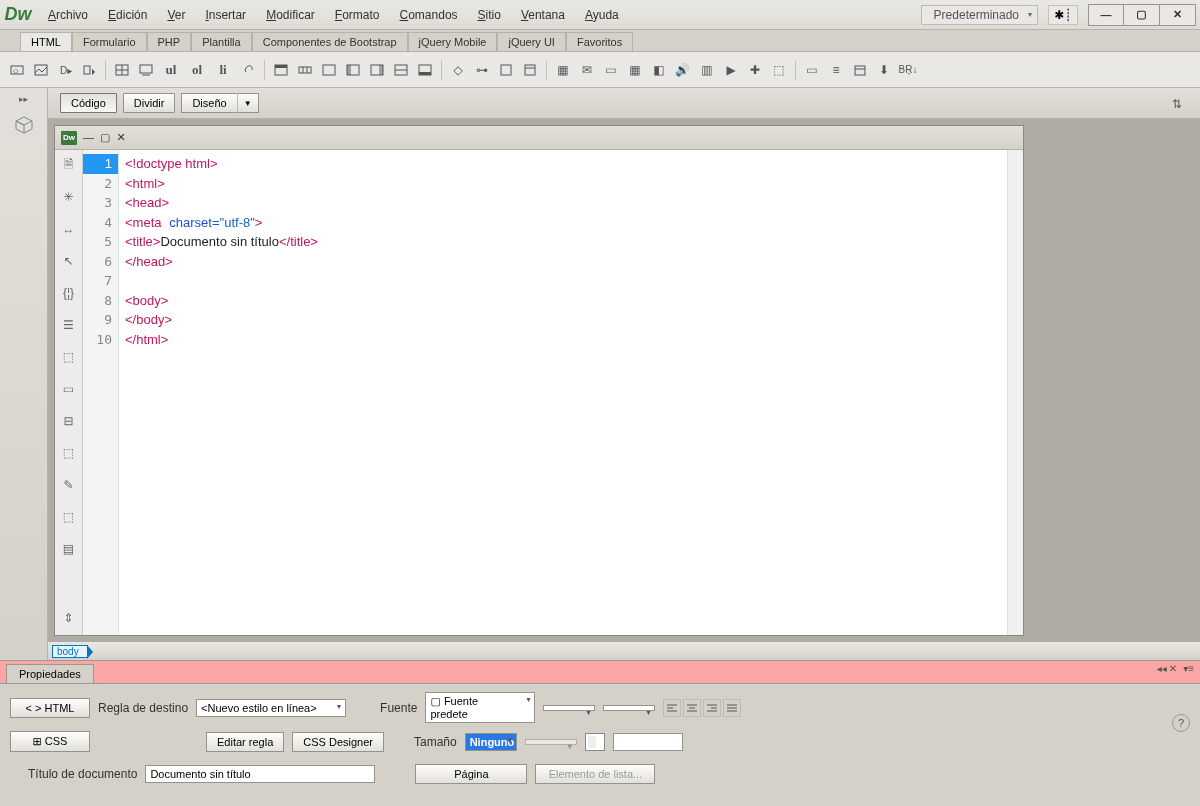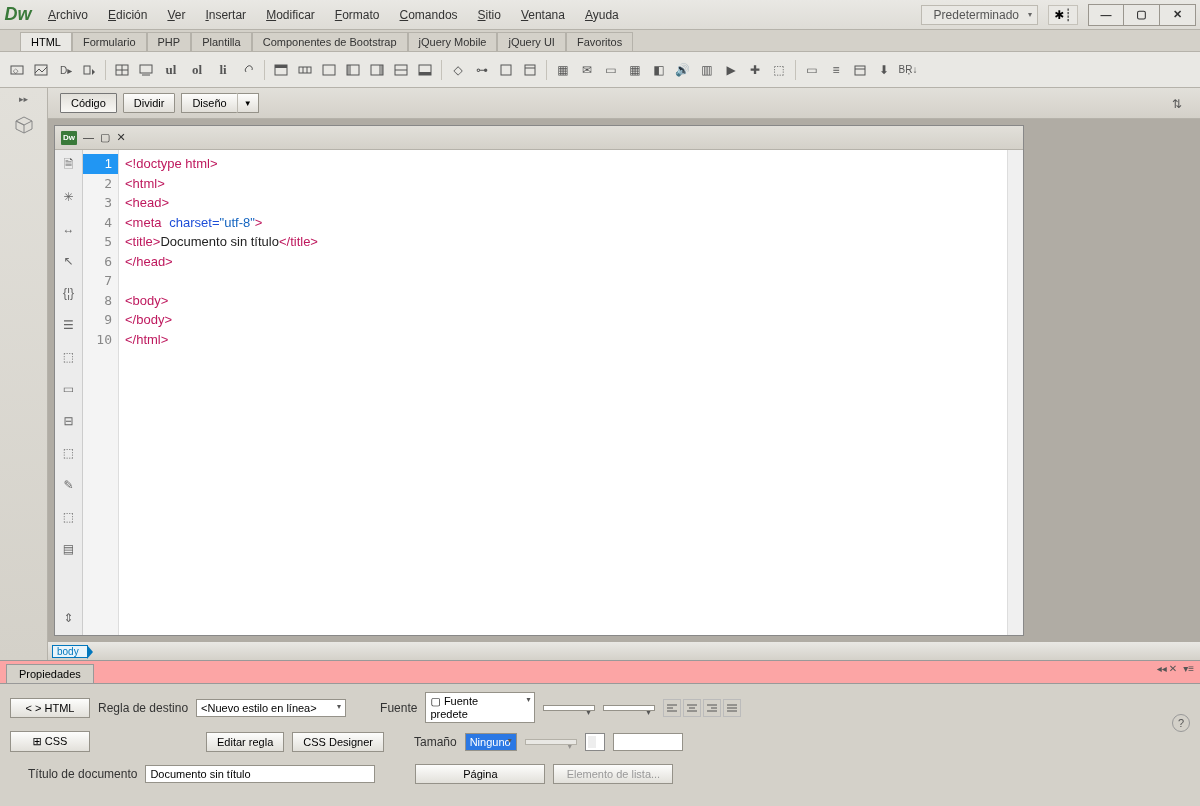--- a/index.html
+++ b/index.html
@@ -74,21 +74,21 @@
 .props-tab-icons { position: absolute; right: 6px; top: 2px; display: flex; gap: 2px; color: #555; font-size: 10px; }
 .props-body { flex: 1; background: #d4d1c9; border-top: 1px solid #999; padding: 8px 10px; display: flex; flex-direction: column; gap: 8px; }
 .props-row { display: flex; align-items: center; gap: 8px; }
 .pbtn { padding: 3px 10px; border: 1px solid #959289; background: linear-gradient(#fdfdfc, #e2e0da); font-size: 11px; }
 .pbtn.tog { width: 80px; text-align: center; }
 .plabel { font-size: 12px; color: #333; }
 .psel { border: 1px solid #959289; background: #fff; font-size: 11px; padding: 2px 18px 2px 4px; position: relative; }
 .psel::after { content: "▾"; position: absolute; right: 4px; top: 2px; font-size: 8px; color: #555; }
 .psel.wide { width: 150px; }
 .psel.med { width: 110px; }
-.psel.sm { width: 52px; }
+.psel.sm { width: 52px; font-weight: bold; }
 .psel.tiny { width: 52px; }
 .psel.blue { background: #2b78e4; color: #fff; }
 .pinput { border: 1px solid #959289; background: #fff; font-size: 11px; padding: 2px 4px; }
 .align-grp { display: flex; gap: 2px; }
 .align-grp .a { width: 18px; height: 18px; border: 1px solid #bbb; display: flex; align-items: center; justify-content: center; }
 .help-q { position: absolute; right: 10px; top: 30px; width: 18px; height: 18px; border: 1px solid #999; border-radius: 50%; display: flex; align-items: center; justify-content: center; font-size: 11px; color: #555; }
 .colorbox { width: 20px; height: 18px; border: 1px solid #888; background: #fff; position: relative; }
 .colorbox::after { content: ""; position: absolute; left: 2px; right: 8px; top: 2px; bottom: 2px; background: #eee; }
 </style>
 </head>
@@ -388,17 +388,17 @@
       <div class="psel sm blue">Ninguno</div>
       <div class="psel sm" style="opacity:0.5"></div>
       <div class="colorbox"></div>
       <input class="pinput" style="width: 70px;">
     </div>
     <div class="props-row" style="margin-top:4px">
       <span style="width:10px"></span>
       <span class="plabel">Título de documento</span>
       <input class="pinput" style="width: 230px;" value="Documento sin título">
       <span style="width:24px"></span>
-      <div class="pbtn" style="width:130px;text-align:center">Página</div>
+      <div class="pbtn" style="width:112px;text-align:center">Página</div>
       <div class="pbtn" style="width:120px;text-align:center;color:#999">Elemento de lista...</div>
     </div>
   </div>
 </div>
 
 </body></html>

